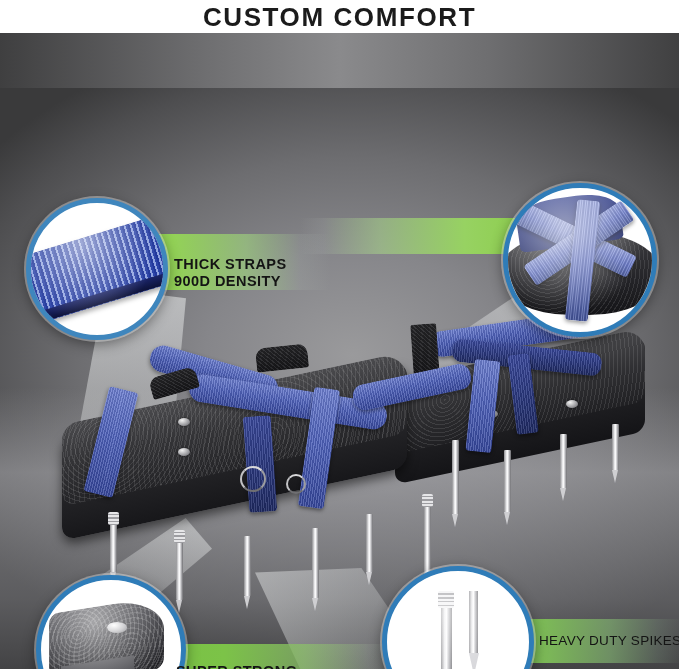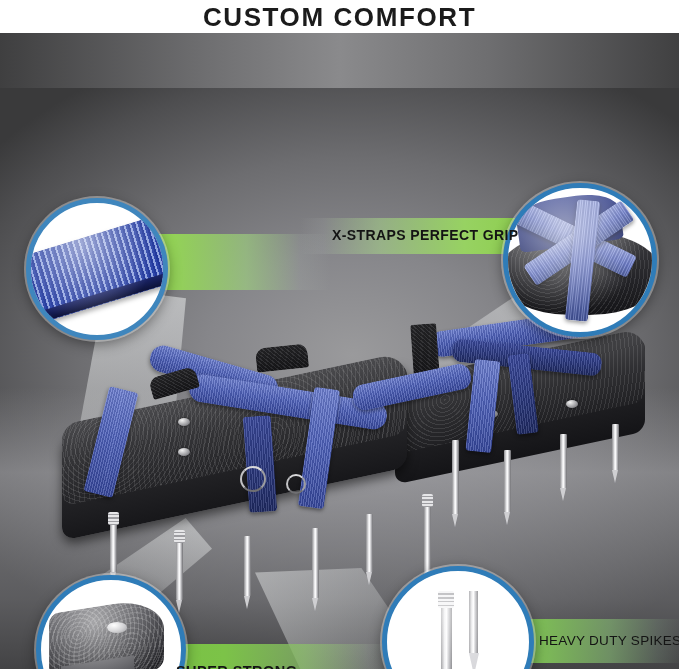--- a/index.html
+++ b/index.html
@@ -269,20 +269,20 @@
 
     <div class="mag" id="mag-br">
       <div class="mag-inner">
         <div class="mag-collar" style="left:36%;top:14%;"></div>
         <div class="mag-spike" style="left:38%;top:26%;height:56%;"></div>
         <div class="mag-spike" style="left:58%;top:14%;height:44%;width:9px;"></div>
       </div>
       <div class="mag-glow"></div>
     </div>
 
-
-    <div class="band-label" id="label-xstrap"><span>X-STRAPS PERFECT GRIP</span></div>
+    <div class="band-label" id="label-thick"><span>THICK STRAPS</span><br><span>900D DENSITY</span></div>
+
 
     <div class="band-label" id="label-base"><span>SUPER STRONG</span><br></div>
 
     <div class="band-label" id="label-spikes"><span>HEAVY DUTY SPIKES</span></div>
   </div>
 </div>
 
 </body></html>

